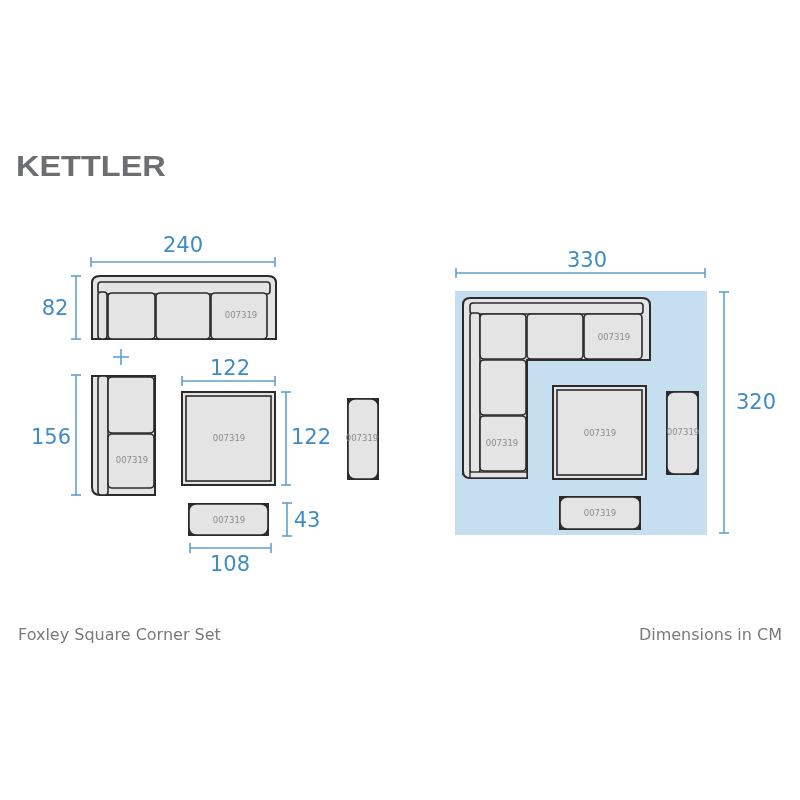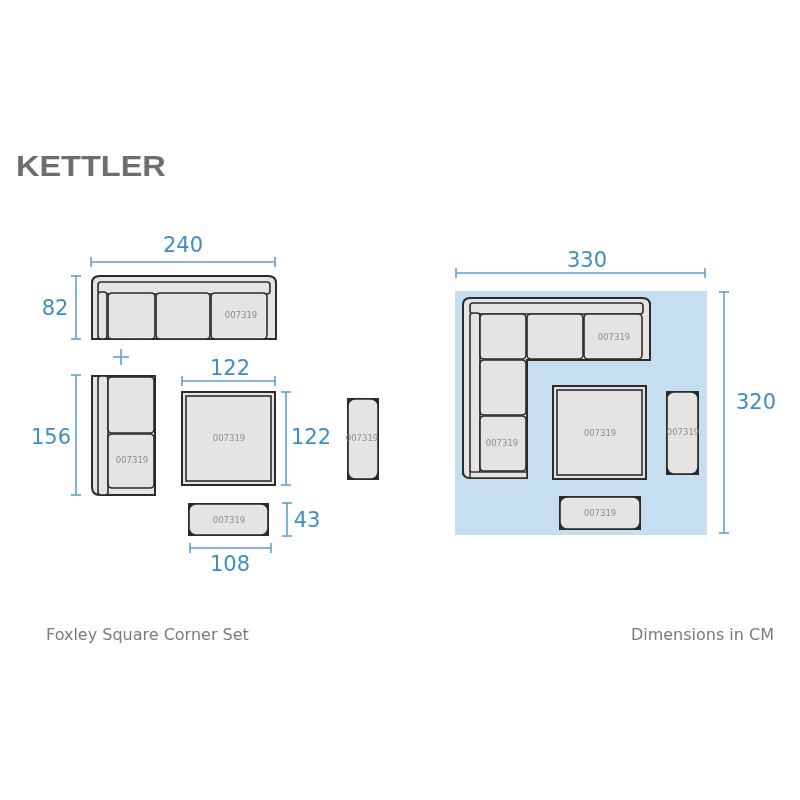--- a/index.html
+++ b/index.html
@@ -1,20 +1,20 @@
 <!DOCTYPE html>
 <html><head>
 <meta charset="utf-8">
 <style>
   html, body { margin:0; padding:0; background:#ffffff; }
   body { width:800px; height:800px; position:relative; overflow:hidden; font-family:"DejaVu Sans", sans-serif; }
   .logo { position:absolute; left:16px; top:150px; font-family:"Liberation Sans", sans-serif; font-weight:bold; font-size:29px; color:#6d6e71; letter-spacing:0px; transform:scaleX(1.12); transform-origin:left top; }
-  .caption { position:absolute; top:625px; font-size:16px; color:#7a7a7a; font-family:"DejaVu Sans", sans-serif;margin-left:28px; }
+  .caption { position:absolute; top:625px; font-size:16px; color:#7a7a7a; font-family:"DejaVu Sans", sans-serif; }
   .caption.left { left:18px; }
-  .caption.right { right:26px; }
+  .caption.right { right:18px; }
   svg.diagram { position:absolute; left:0; top:0; width:800px; height:800px; }
   .dim { font-family:"DejaVu Sans", sans-serif; font-size:21px; fill:#3f8cc4; }
   .code { font-family:"DejaVu Sans", sans-serif; font-size:8.5px; fill:#8c8c8c; }
   .dline { stroke:#5fa1cf; stroke-width:1.6; fill:none; }
   .frame { fill:#e4e4e4; stroke:#2b2b2b; stroke-width:2; }
   .cush { fill:#e4e4e4; stroke:#2b2b2b; stroke-width:1.6; }
 </style>
 </head>
 <body>
 

